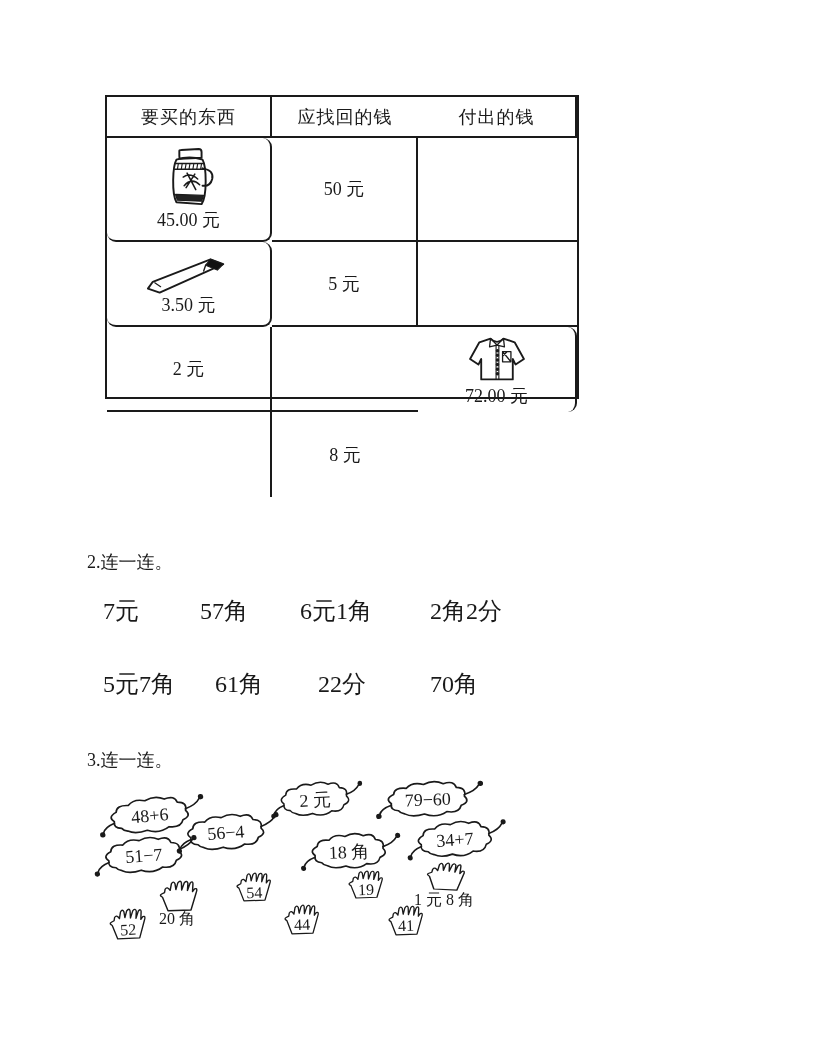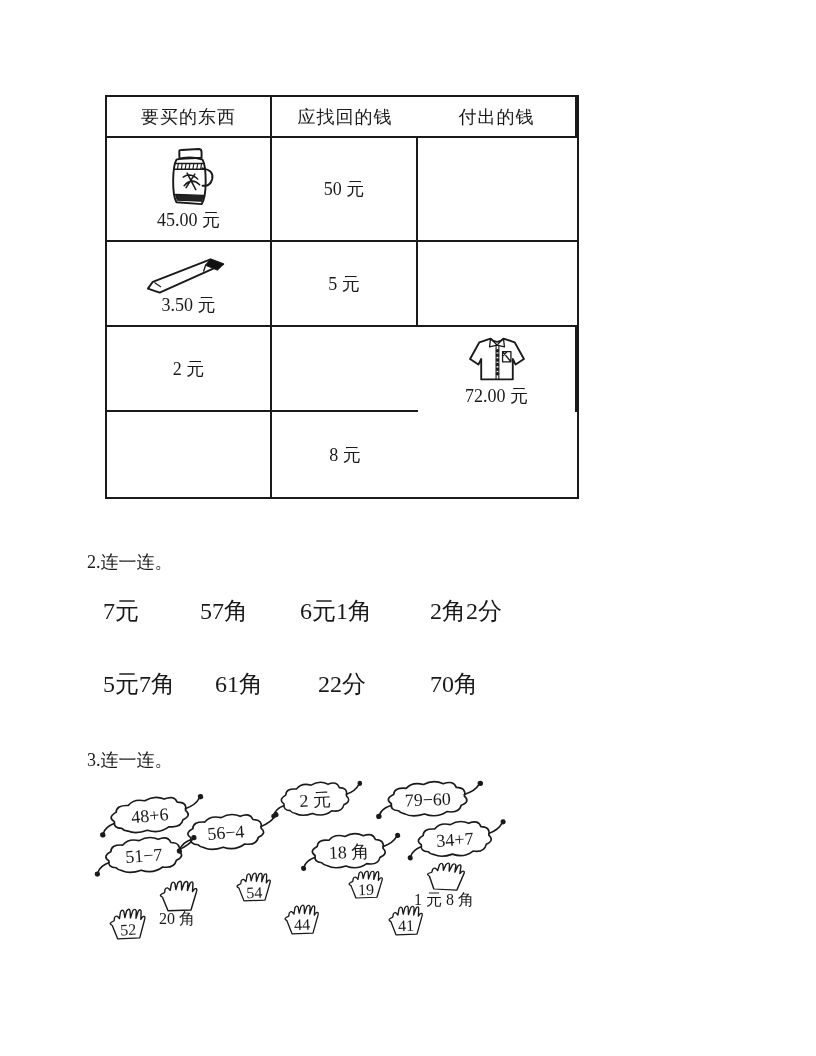--- a/index.html
+++ b/index.html
@@ -4,34 +4,34 @@
 <style>
   html,body{margin:0;padding:0;}
   body{
     width:816px;height:1056px;background:#ffffff;position:relative;
     font-family:"Liberation Serif","DejaVu Serif",serif;color:#1a1a1a;
     overflow:hidden;
   }
   .abs{position:absolute;}
   
   .buy-table{
-    left:105px;top:95px;width:474px;height:404px;
+    left:105px;top:95px;width:474px;height:304px;
     border:2px solid #1a1a1a;box-sizing:border-box;
     display:grid;
     grid-template-columns:165px 146px 159px;
     grid-template-rows:41px 104px 85px 85px 85px;
   }
   .cell{
     border-right:2px solid #1a1a1a;border-bottom:2px solid #1a1a1a;
     box-sizing:border-box;display:flex;align-items:center;justify-content:center;
   }
   .cell.last-col{border-right:none;}
   .cell.last-row{border-bottom:none;}
   .th{font-size:18px;letter-spacing:1px;}
-  .item-cell{flex-direction:column;justify-content:center;gap:2px;}
+  .item-cell{flex-direction:column;justify-content:center;gap:2px;border-radius:9px;}
   .money-text{font-size:18px;}
   .price{font-size:18px;line-height:1.1;}
   svg.lineart{stroke:#1a1a1a;fill:none;stroke-width:2;stroke-linecap:round;stroke-linejoin:round;}
   
   .sec-label{font-size:18px;line-height:1.2;font-family:"Liberation Serif","DejaVu Serif",serif;}
   
   .m-item{font-size:24px;font-weight:normal;line-height:1.1;white-space:nowrap;}
   
   .cloud{position:absolute;}
   .cloud svg{position:absolute;left:0;top:0;width:100%;height:100%;}

